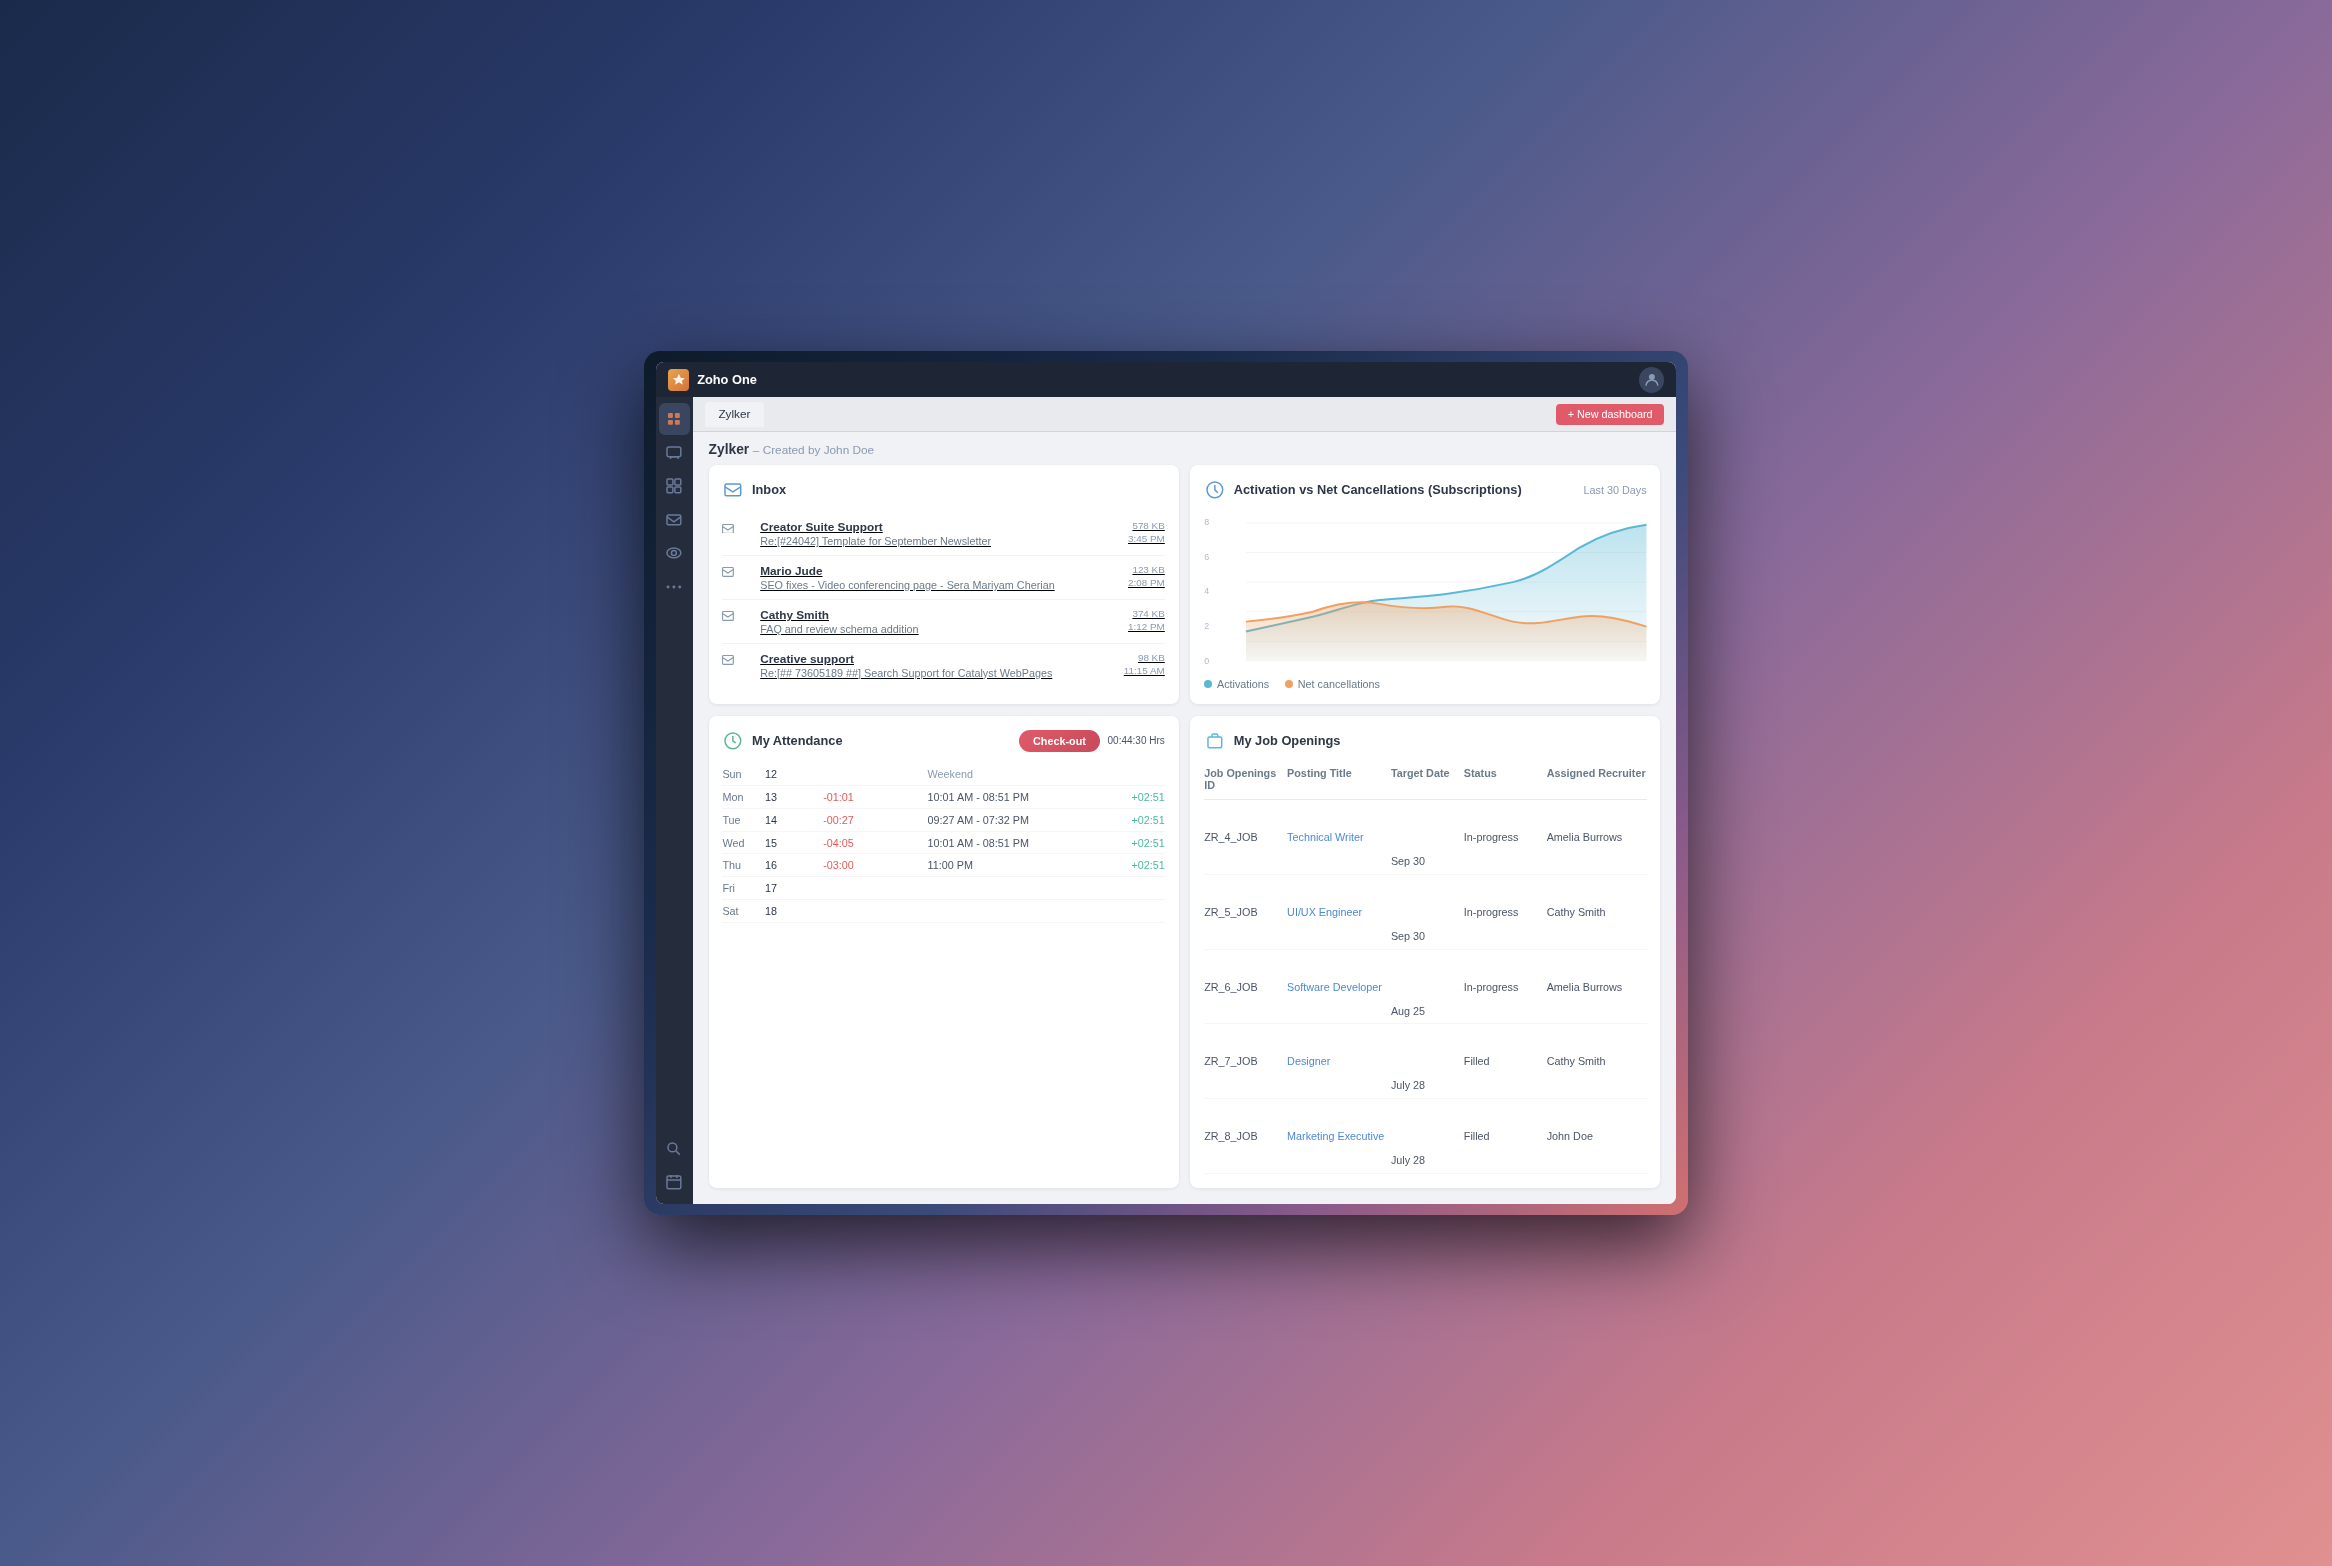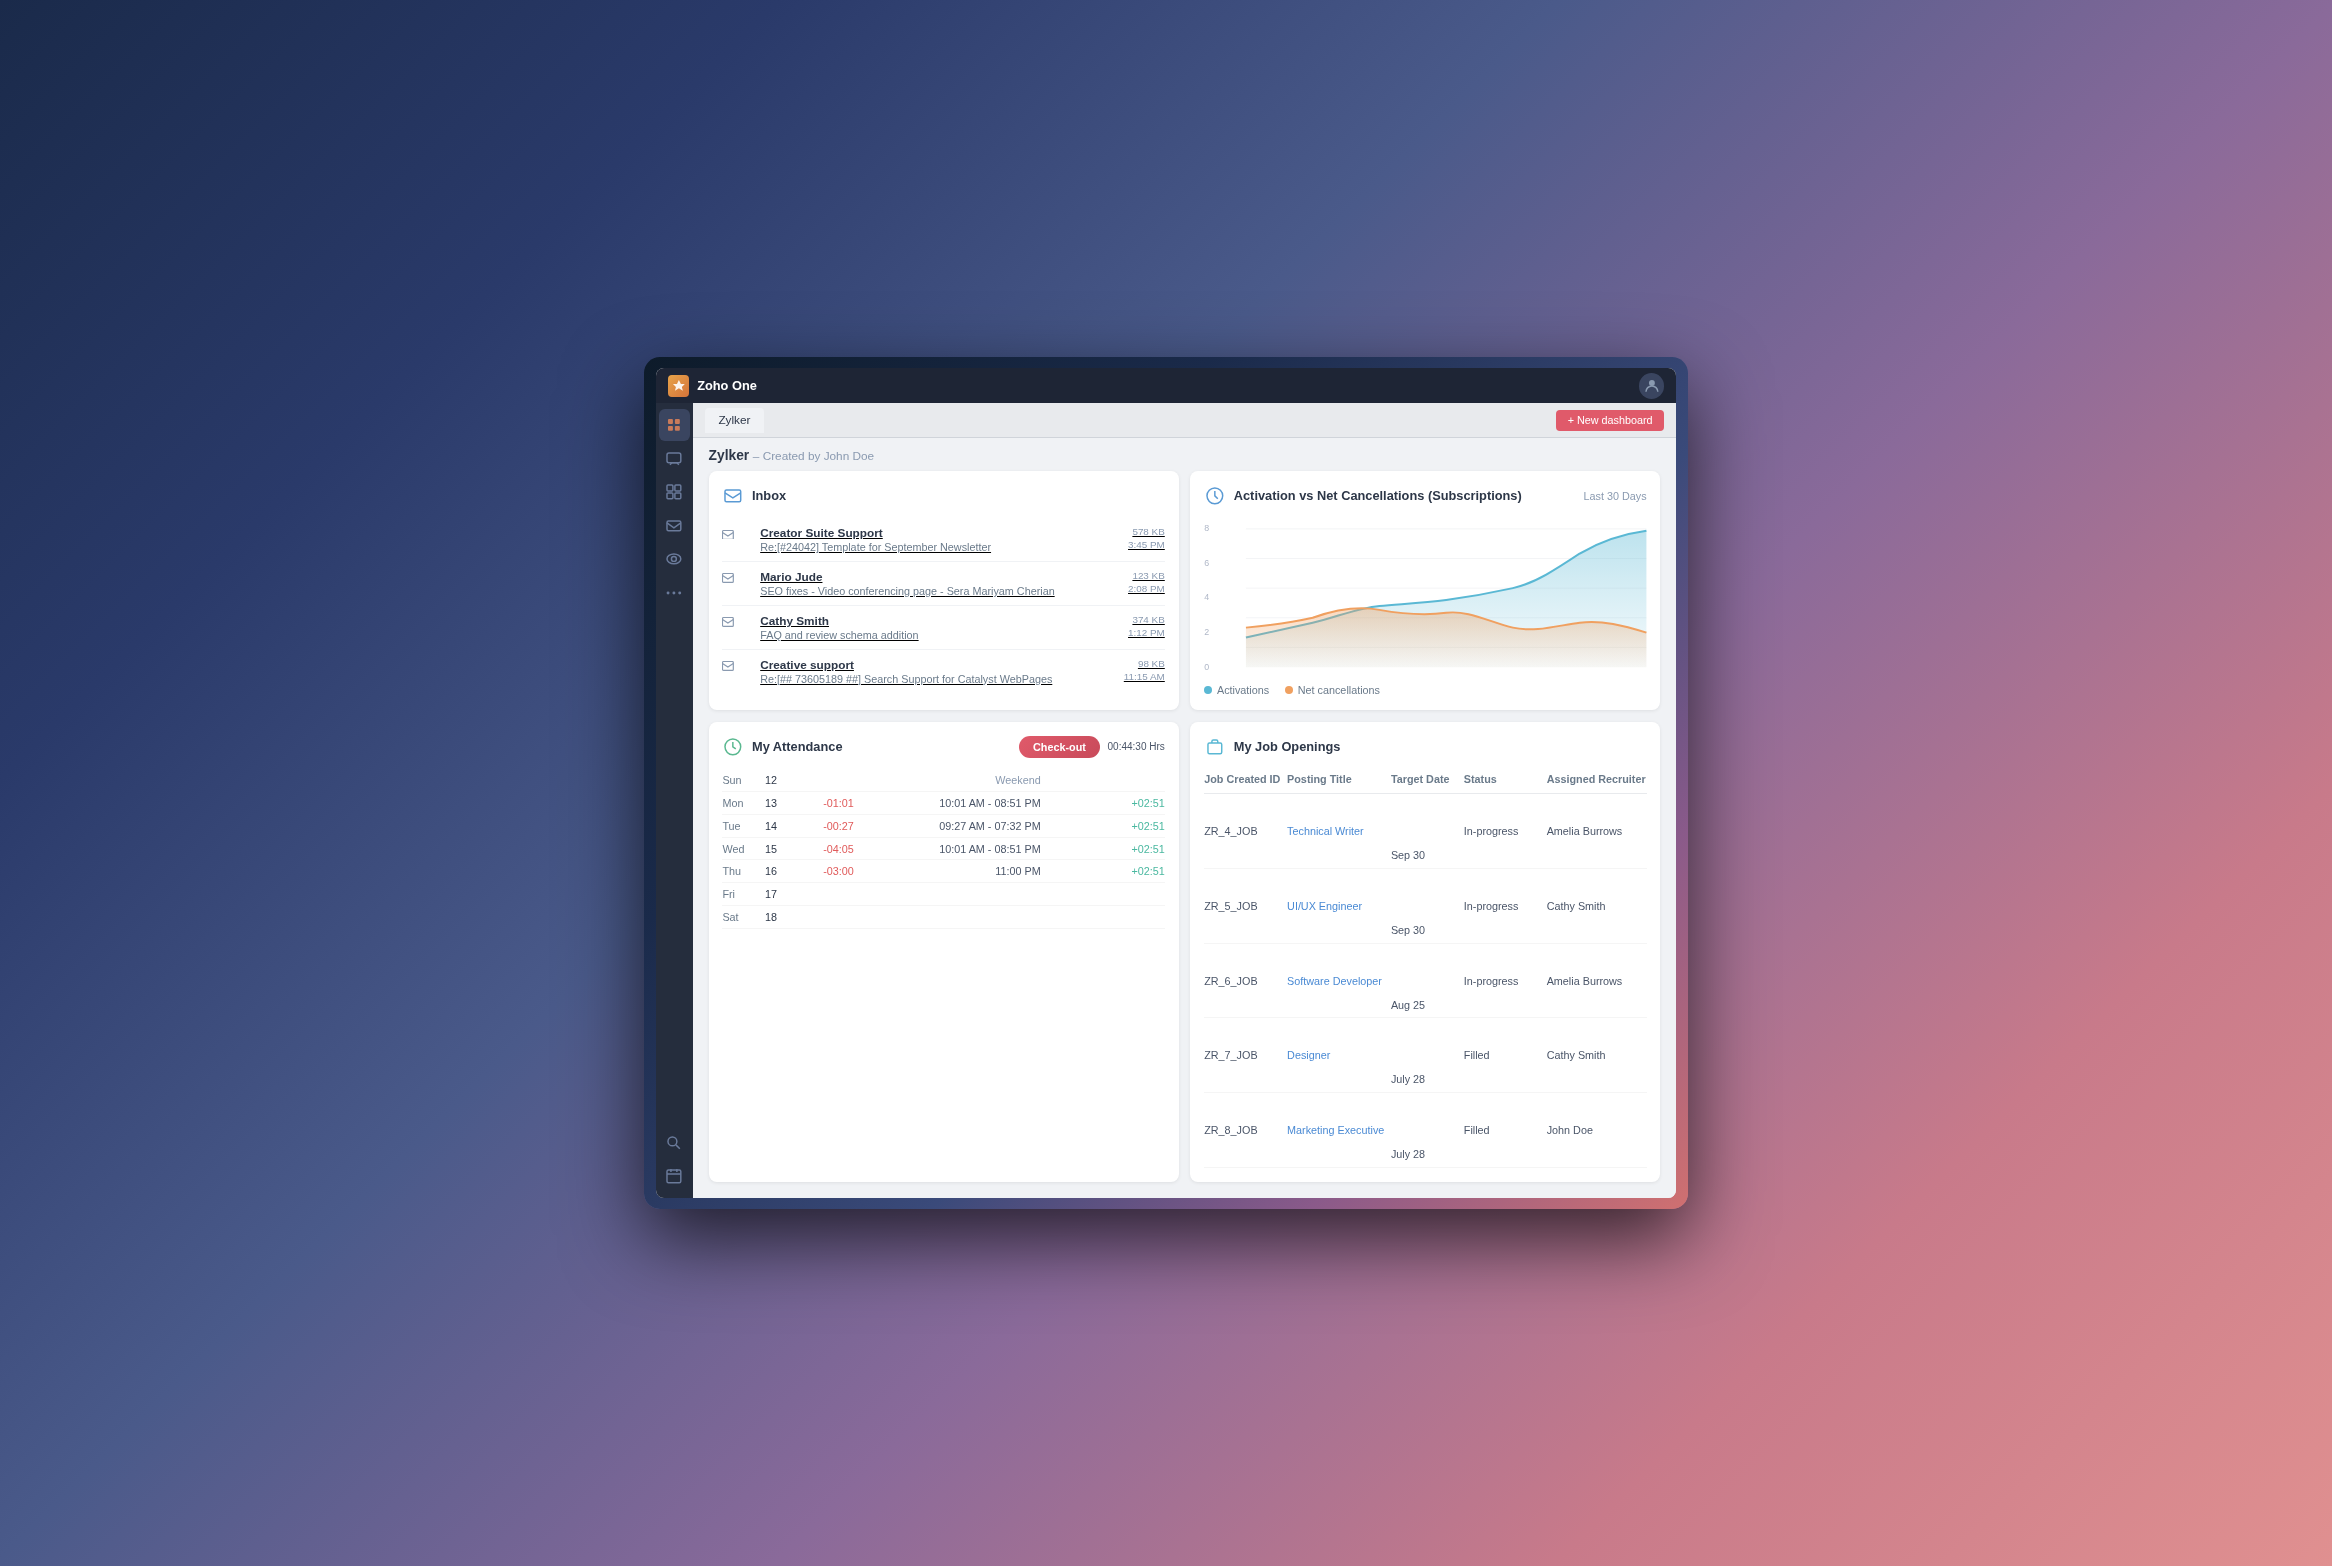--- a/index.html
+++ b/index.html
@@ -295,21 +295,21 @@
       display: grid;
       grid-template-columns: 31.5px 27.6px 1fr 1fr 1fr;
       padding: 4.9px 0;
       border-bottom: 1px solid #f5f5f5;
       align-items: center;
       gap: 11px;
     }
     .att-day { color: #6a7a8a; }
     .att-date { color: #2d3748; font-weight: 500; }
     .att-deficit { color: #e05a5a; font-weight: 500; }
-    .att-time { color: #4a5568; text-align: right; }
+    .att-time { color: #4a5568; text-align: left; }
     .att-extra { color: #4ab8a0; font-weight: 500; text-align: right; }
     
     .job-table {
       width: 100%;
       font-size: 10.8px;
     }
     .job-table-header {
       display: grid;
       grid-template-columns: 79px 1fr 69px 79px 1fr;
       gap: 3.9px;
@@ -657,21 +657,21 @@
                 <div class="widget-icon">
                   <svg width="17.7" height="17.7" viewBox="0 0 18 18" fill="none" stroke="#5ab8d4" stroke-width="1.5">
                     <rect x="2" y="5" width="14" height="11" rx="1.5"></rect>
                     <path d="M6 5V3.5A1.5 1.5 0 017.5 2h3A1.5 1.5 0 0112 3.5V5"></path>
                   </svg>
                 </div>
                 <span class="widget-title">My Job Openings</span>
               </div>
               <div class="job-table">
                 <div class="job-table-header">
-                  <span>Job Created ID</span>
+                  <span>Job Openings ID</span>
                   <span>Posting Title</span>
                   <span>Target Date</span>
                   <span>Status</span>
                   <span>Assigned Recruiter</span>
                 </div>
 
               <div class="job-table-row">
     <span class="job-id">ZR_4_JOB</span>
     <span class="job-title-link">Technical Writer</span>
     <span class="job-date">Sep 30</span>

